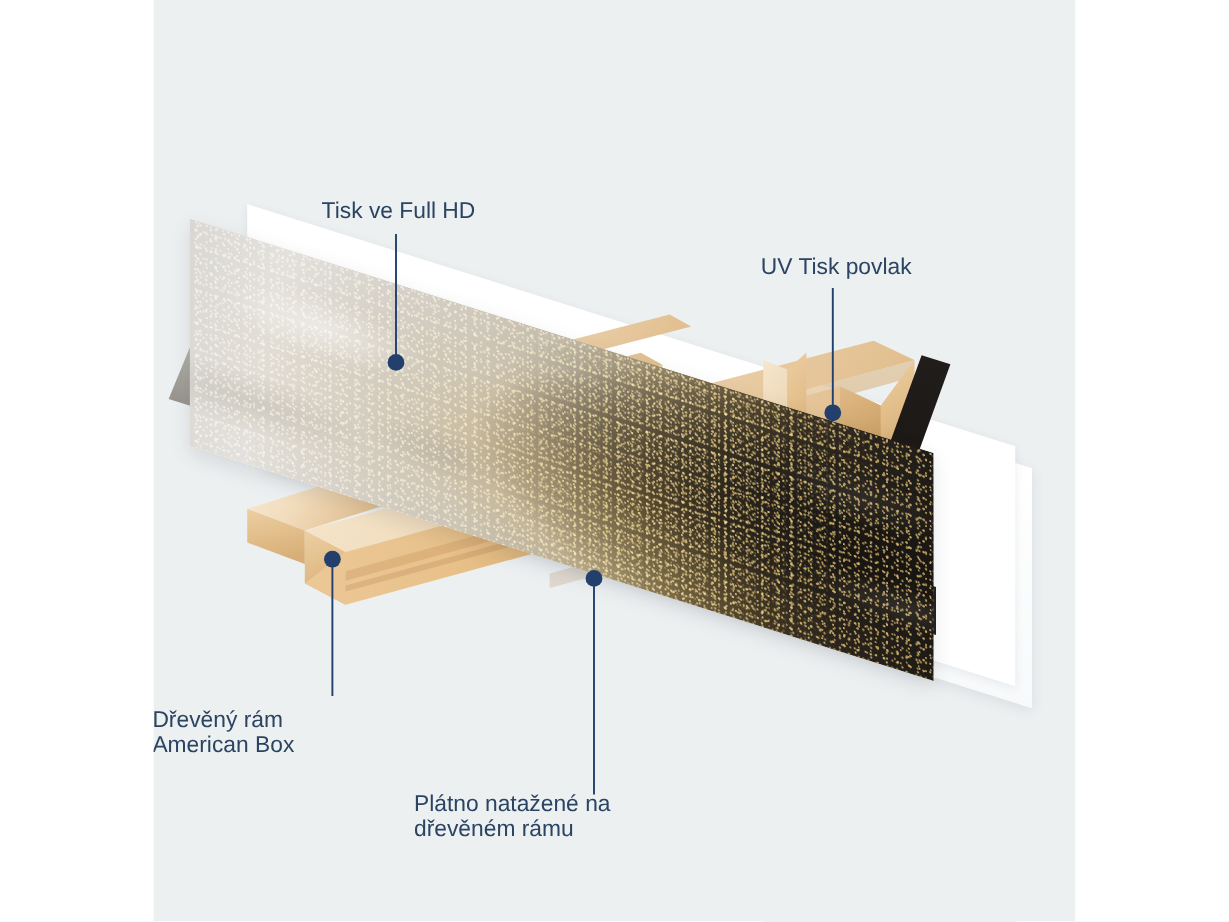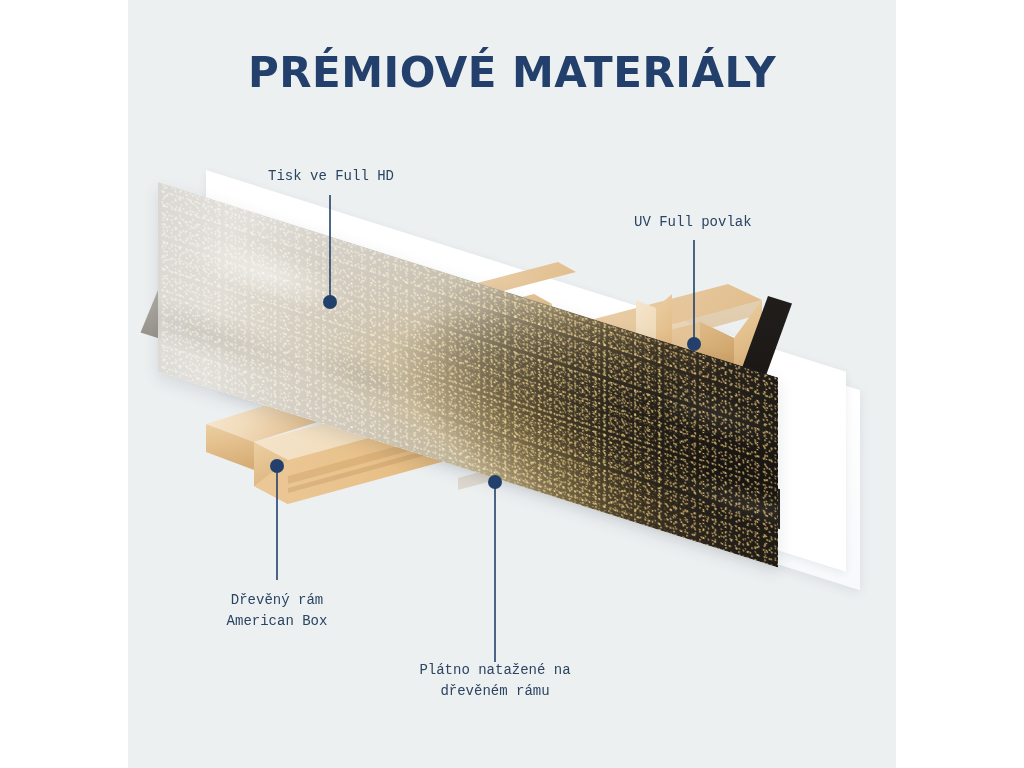--- a/index.html
+++ b/index.html
@@ -193,41 +193,40 @@
     left: 0;
     top: 0;
     width: 768px;
     height: 768px;
   }
 
   
   .callout-label {
     position: absolute;
     color: #2b4462;
-    font-size: 14px;
+    font-size: 19px;
     line-height: 21px;
     white-space: pre-line;
-    font-family: Liberation Mono, monospace;
-  }
-  .callout-label.center { text-align: center; }
+    font-family: Liberation Sans, sans-serif;
+  }
+  .callout-label.center { }
   #callouts-svg {
     position: absolute;
     left: 0; top: 0;
     width: 768px; height: 768px;
     pointer-events: none;
   }
 </style>
 </head>
 <body>
 
 <div id="stage" style="background: rgb(255, 255, 255);">
 
   <div id="panel" style="background: rgb(237, 240, 241);">
 
-    <div id="title" style="color: rgb(34, 64, 107);">PRÉMIOVÉ MATERIÁLY</div>
 
     <div id="product">
 
       <div class="layer" id="uv-sheet-edge"></div>
       <div class="layer" id="uv-sheet"></div>
 
       <svg id="wood-svg" viewBox="0 0 768 768">
         <defs>
           <linearGradient id="woodLight" x1="0" y1="0" x2="0.25" y2="1">
             <stop offset="0%" stop-color="#f6e6ce"></stop>
@@ -356,20 +355,20 @@
           <line x1="566" y1="240" x2="566" y2="340" stroke="#22406b" stroke-width="1.6"></line>
           <circle cx="566" cy="344" r="7" fill="#22406b"></circle>
           <line x1="149" y1="472" x2="149" y2="580" stroke="#22406b" stroke-width="1.6"></line>
           <circle cx="149" cy="466" r="7" fill="#22406b"></circle>
           <line x1="367" y1="488" x2="367" y2="662" stroke="#22406b" stroke-width="1.6"></line>
           <circle cx="367" cy="482" r="7" fill="#22406b"></circle>
         </g>
     </svg>
 
     <div class="callout-label" id="label-0" style="color: rgb(43, 68, 98); left: 140px; top: 166px;">Tisk ve Full HD</div>
-    <div class="callout-label" id="label-1" style="color: rgb(43, 68, 98); left: 506px; top: 212px;">UV Full povlak</div>
+    <div class="callout-label" id="label-1" style="color: rgb(43, 68, 98); left: 506px; top: 212px;">UV Tisk povlak</div>
     <div class="callout-label center" id="label-2" style="color: rgb(43, 68, 98); left: -1px; width: 300px; top: 590px;">Dřevěný rám
 American Box</div>
     <div class="callout-label center" id="label-3" style="color: rgb(43, 68, 98); left: 217px; width: 300px; top: 660px;">Plátno natažené na
 dřevěném rámu</div>
 
   </div>
 </div>
 
 </body></html>

